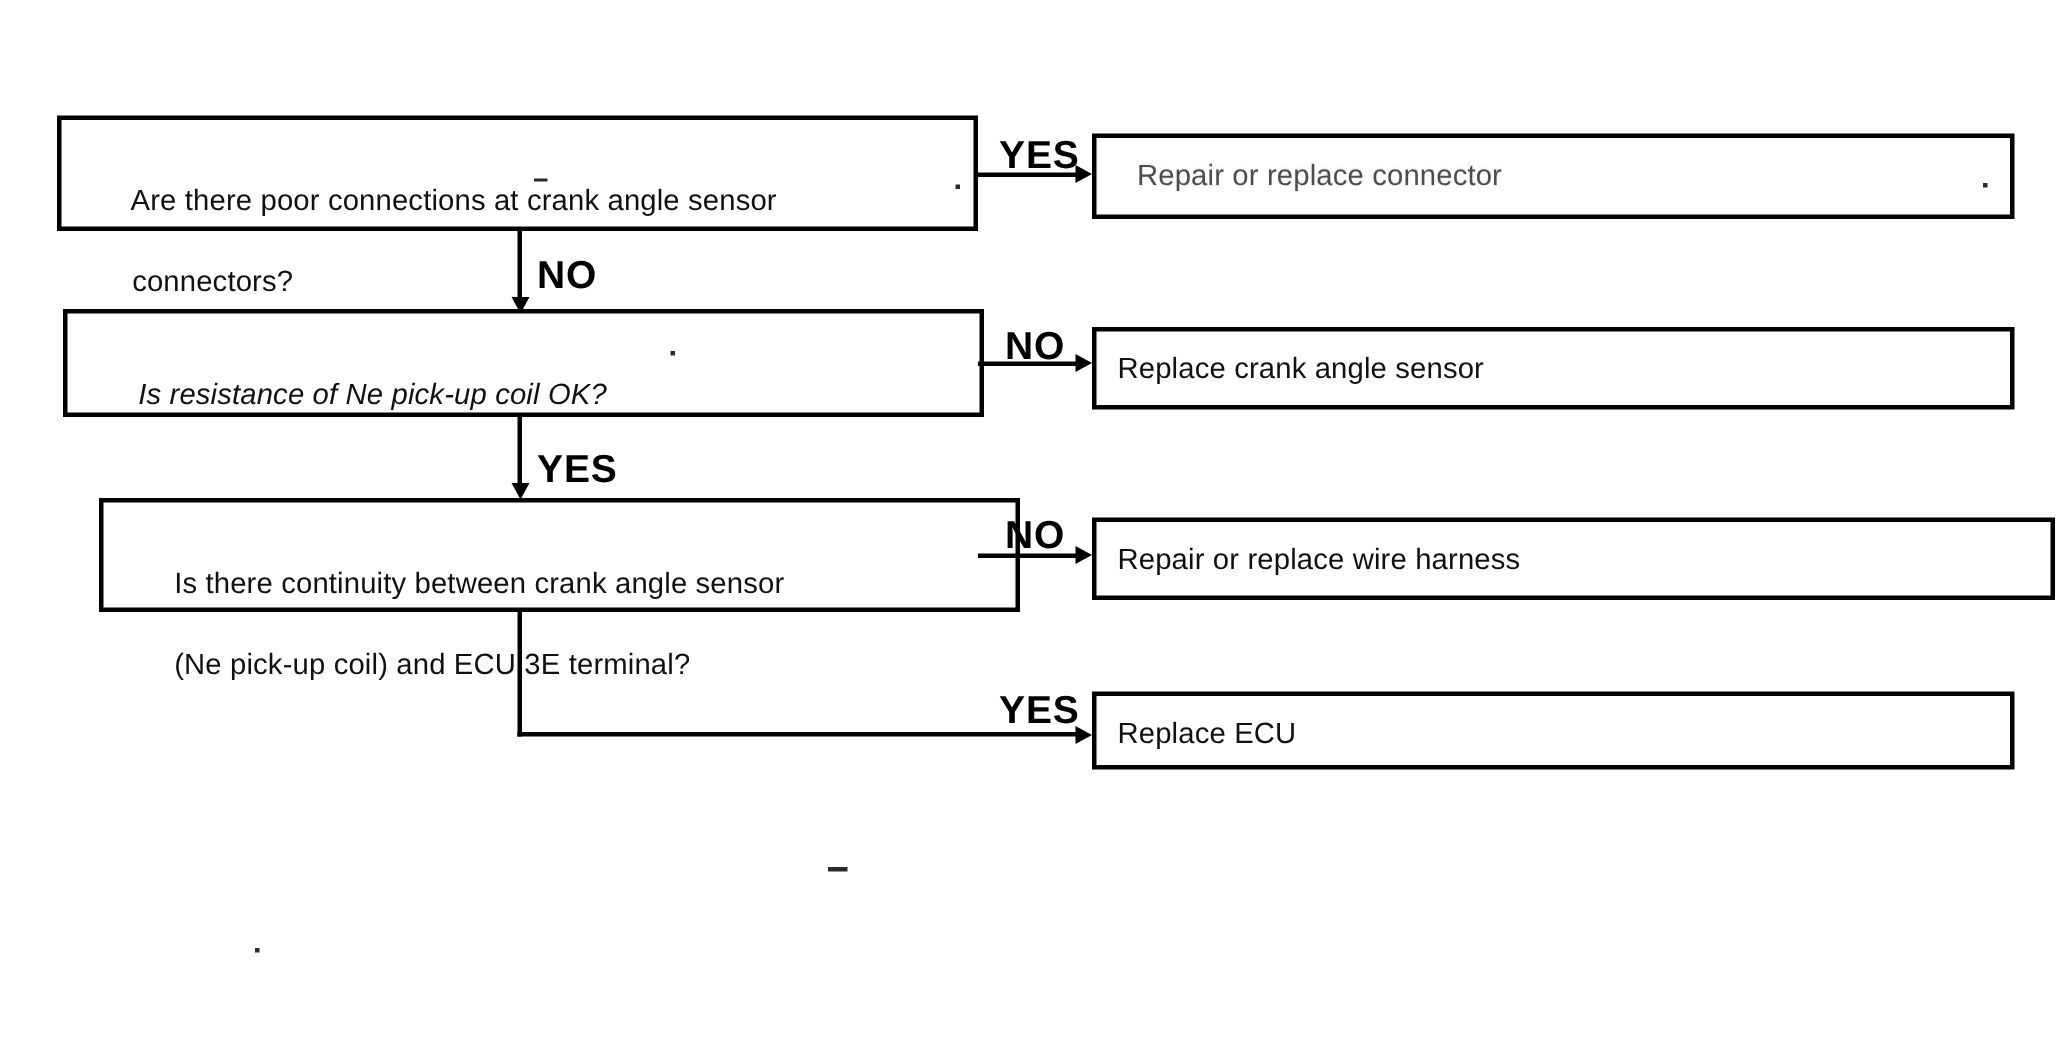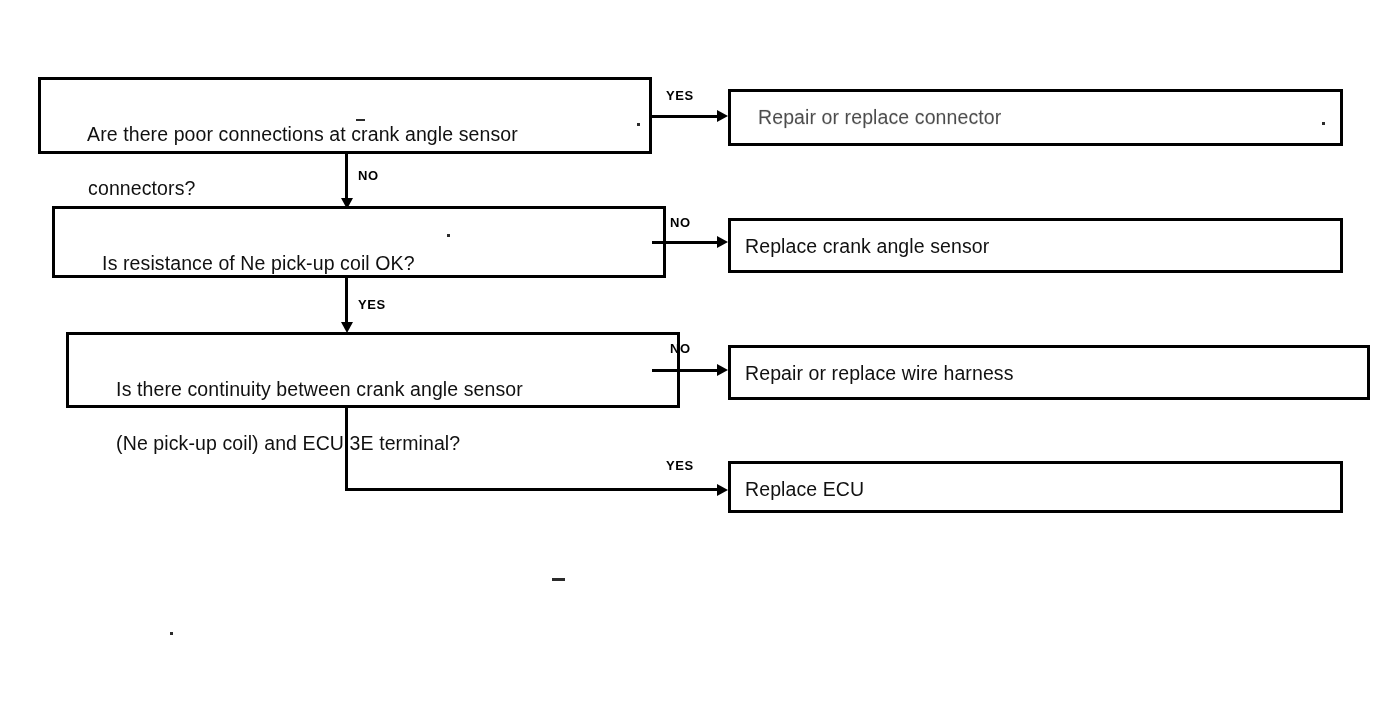--- a/index.html
+++ b/index.html
@@ -68,21 +68,21 @@
     position: absolute;
     width: 0;
     height: 0;
     border-left: 6px solid transparent;
     border-right: 6px solid transparent;
     border-top: 11px solid #000000;
   }
 
   .edge-label {
     position: absolute;
-    font-size: 13px;
+    font-size: 26px;
     font-weight: bold;
     letter-spacing: 0.6px;
     color: #000000;
     white-space: pre;
   }
 
   .artifact {
     position: absolute;
     background: #2b2b2b;
   }
@@ -106,21 +106,21 @@
   <div class="edge-label" style="left:666px; top:88px;">YES</div>
 
   <div class="node" style="left:728px; top:89px; width:615px; height:57px;">
     <div class="node-text a-text faded">Repair or replace connector</div>
   </div>
 
   <div class="edge edge-v" style="left:345px; top:154px; height:50px;"></div>
   <div class="arrow-down" style="left:341px; top:198px;"></div>
   <div class="edge-label" style="left:358px; top:168px;">NO</div>
 
-  <div class="node" style="left:52px; top:206px; width:614px; height:72px;">
+  <div class="node" style="left:42px; top:206px; width:614px; height:72px;font-style:italic;">
     <div class="node-text q-text">
       <span>Is resistance of Ne pick-up coil OK?</span>
     </div>
   </div>
 
   <div class="edge edge-h" style="left:652px; top:241px; width:72px;"></div>
   <div class="arrow-right" style="left:717px; top:236px;"></div>
   <div class="edge-label" style="left:670px; top:215px;">NO</div>
 
   <div class="node" style="left:728px; top:218px; width:615px; height:55px;text-align:right;">

